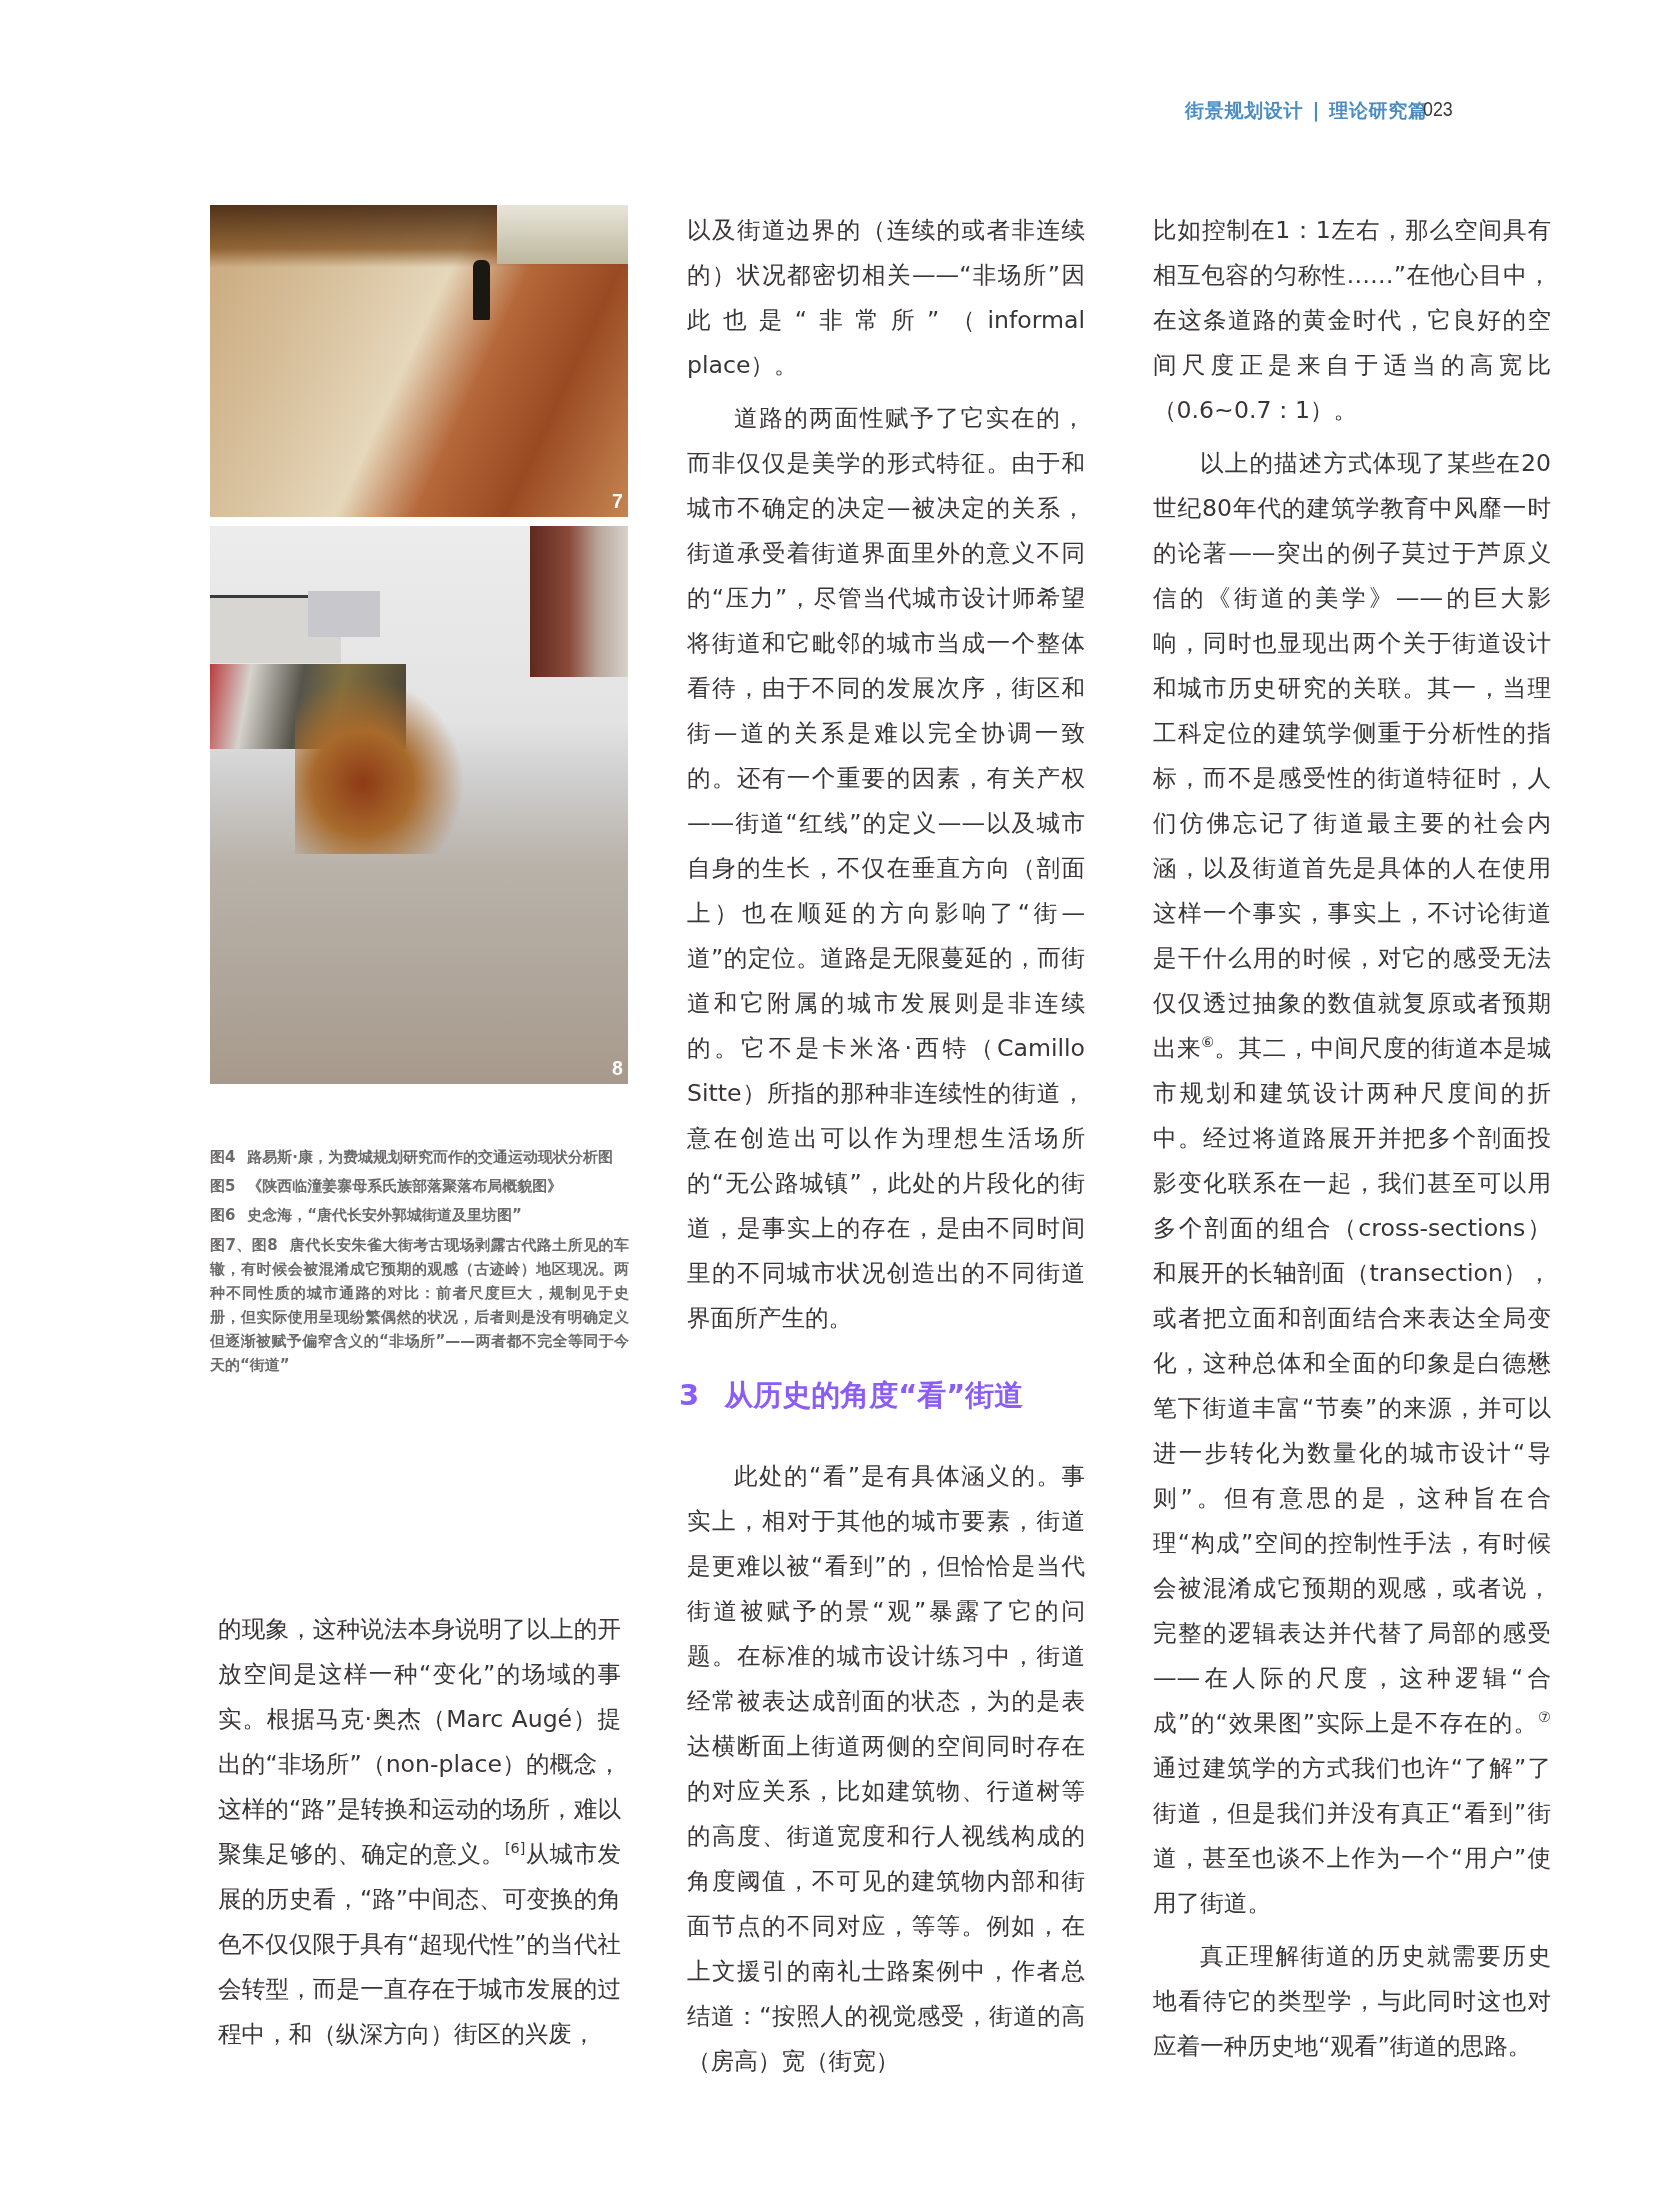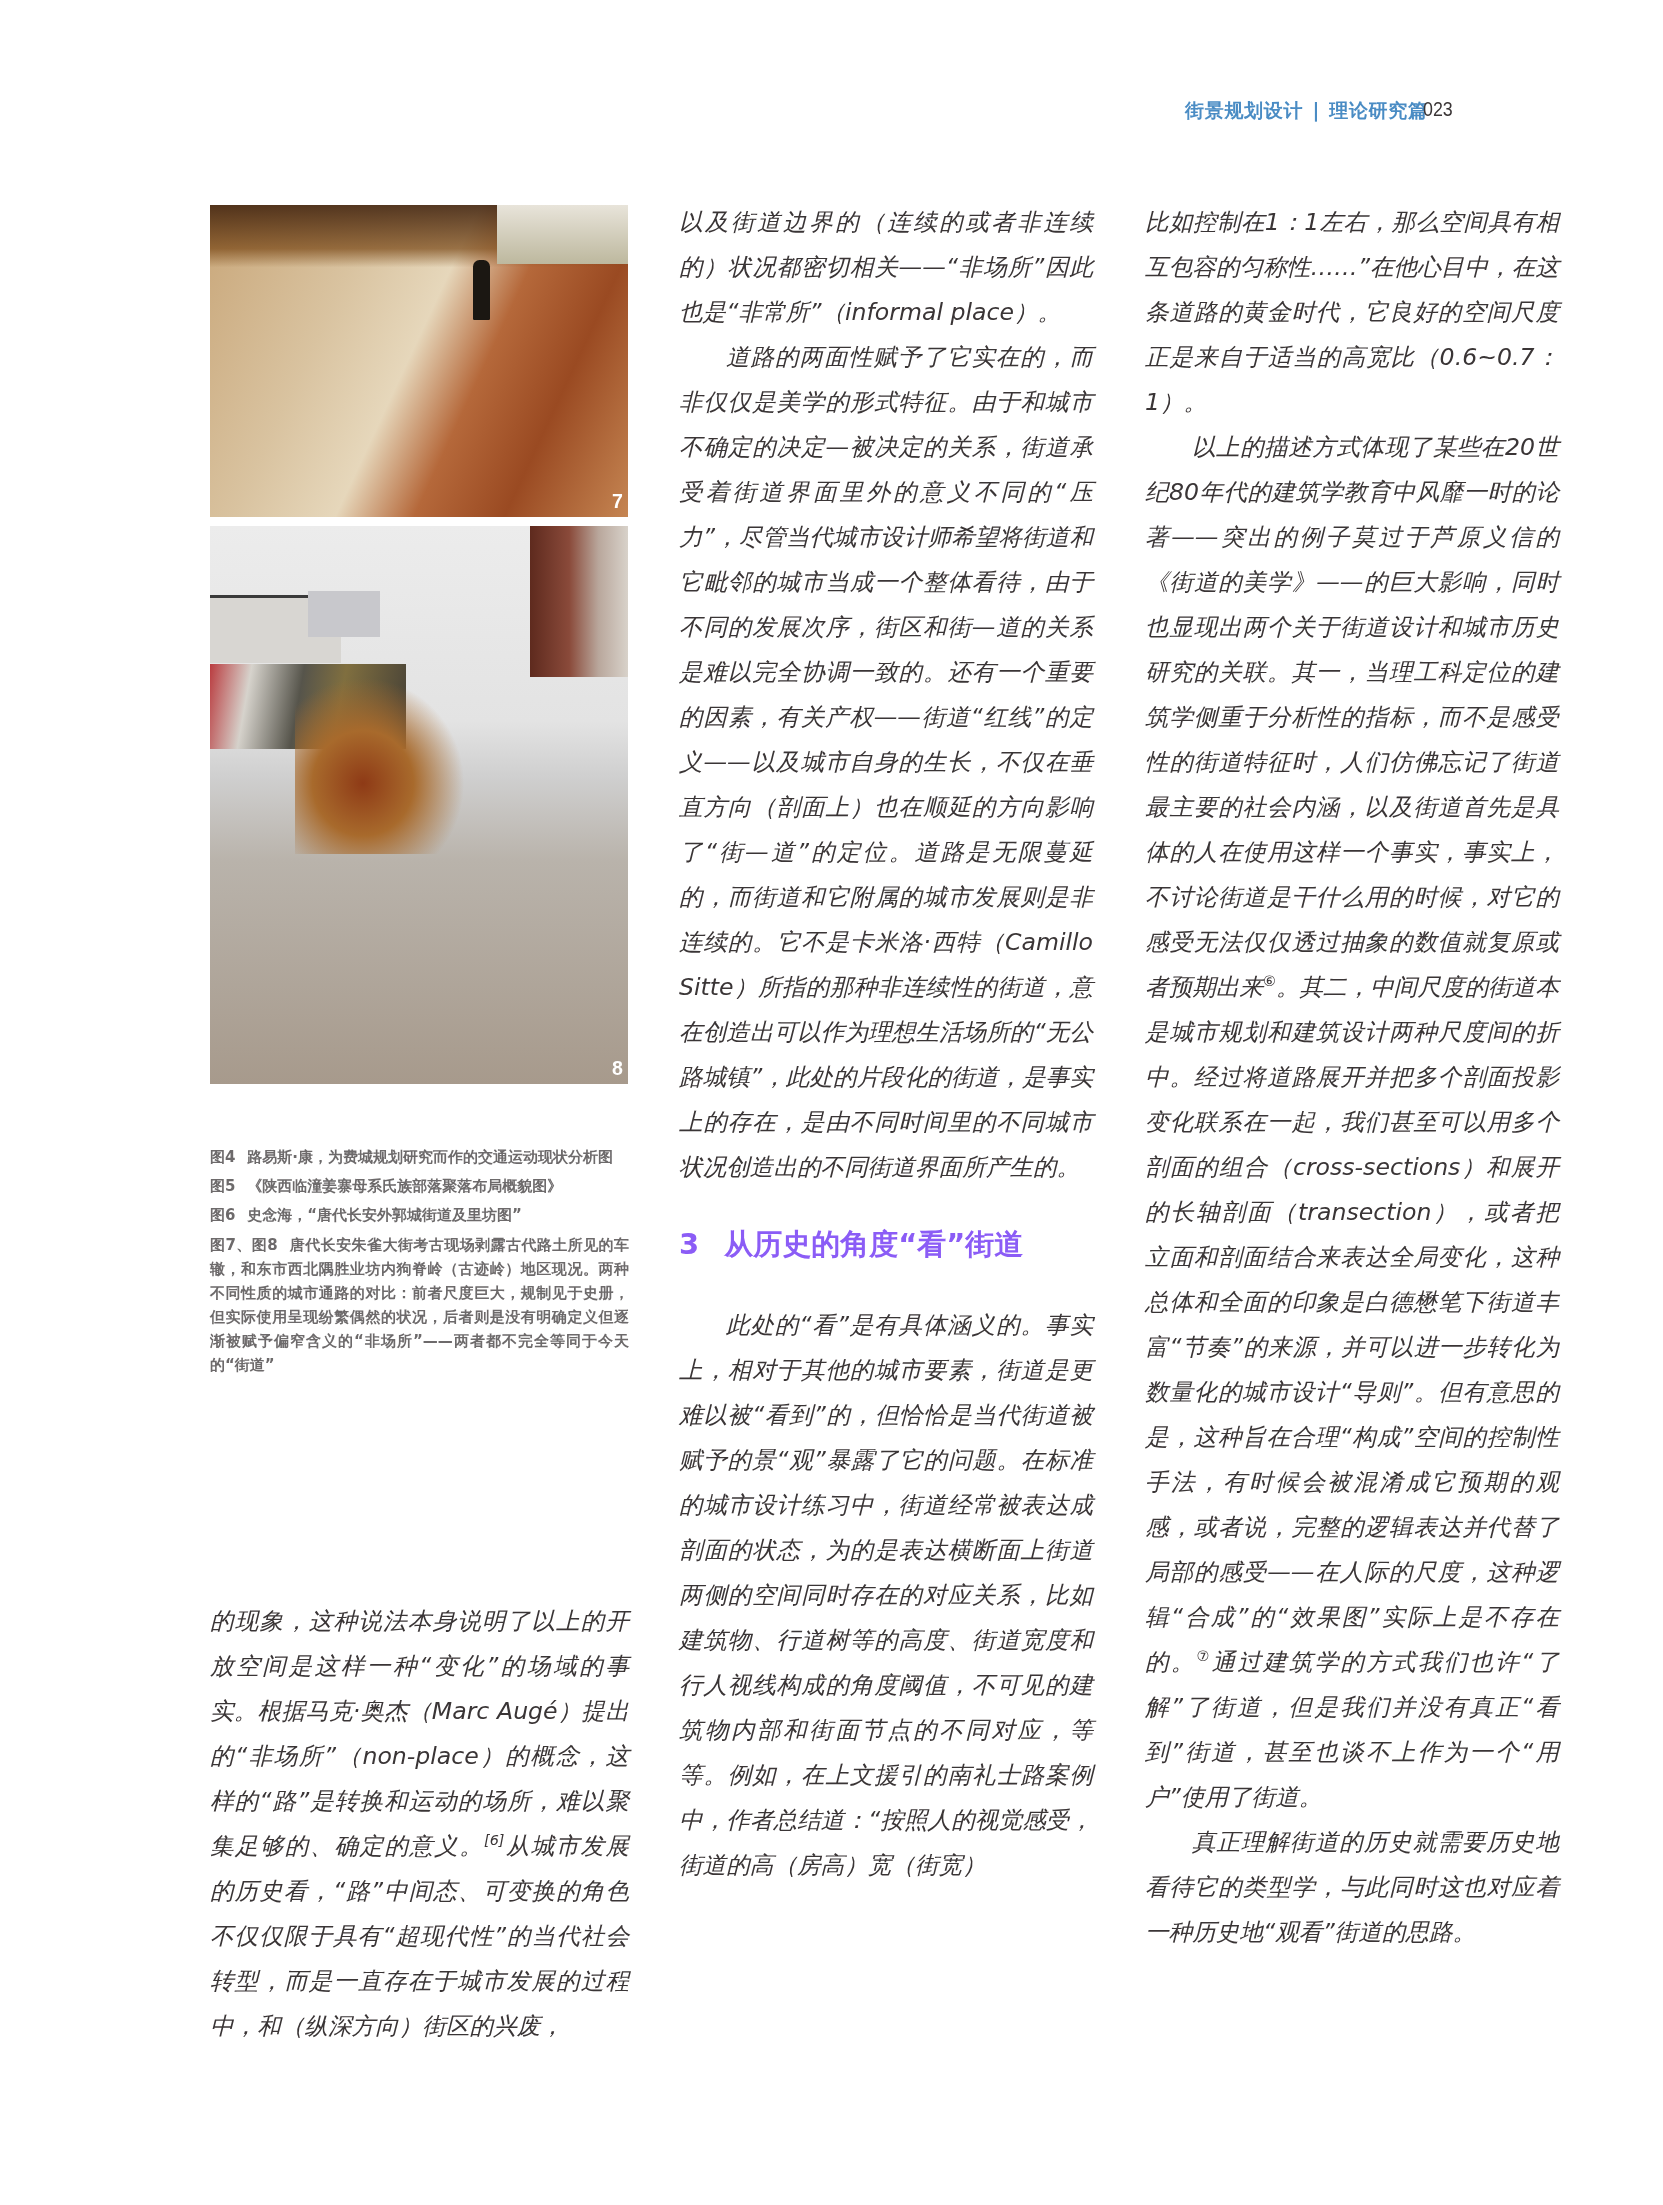--- a/index.html
+++ b/index.html
@@ -72,21 +72,21 @@
     }
     .caption { margin: 0 0 5.2px 0; text-align: justify; }
     .caption .fig-no { margin-right: 11.8px; }
     .col {
       position: absolute; font-size: 23.6px; line-height: 45px; color: #3a3536;
       text-align: justify;
     }
     .col-left { left: 210px; top: 1599px; width: 419px; }
     .col-mid { left: 679px; top: 200px; width: 414px; }
     .col-right { left: 1145px; top: 200px; width: 414px; }
-    .para { margin: 0; font-style: italic; }
+    .para { margin: 8px; }
     .indent { text-indent: 47px; }
     .section-heading {
       font-size: 29px; font-weight: bold; color: #8b5cf6;
       margin: 35px 0 39px 0; line-height: 39px; white-space: nowrap;
     }
     .section-heading .num { margin-right: 25px; }
     sup { font-size: 14.4px; line-height: 0; }
   </style>
 </head>
 <body>
@@ -108,21 +108,21 @@
   <div class="building-right"></div>
   <div class="bikes"></div>
   <div class="rust"></div>
   <span class="photo-label">8</span>
 </div>
 
 <div class="captions">
   <p class="caption"><span class="fig-no">图4</span><span>路易斯·康，为费城规划研究而作的交通运动现状分析图</span></p>
   <p class="caption"><span class="fig-no">图5</span><span>《陕西临潼姜寨母系氏族部落聚落布局概貌图》</span></p>
   <p class="caption"><span class="fig-no">图6</span><span>史念海，“唐代长安外郭城街道及里坊图”</span></p>
-  <p class="caption"><span class="fig-no">图7、图8</span><span>唐代长安朱雀大街考古现场剥露古代路土所见的车辙，和东市西北隅胜业坊内狗脊岭（古迹岭）地区现况。两种不同性质的城市通路的对比：前者尺度巨大，规制见于史册，但实际使用呈现纷繁偶然的状况，后者则是没有明确定义但逐渐被赋予偏窄含义的“非场所”——两者都不完全等同于今天的“街道”</span></p>
+  <p class="caption"><span class="fig-no">图7、图8</span><span>唐代长安朱雀大街考古现场剥露古代路土所见的车辙，有时候会被混淆成它预期的观感（古迹岭）地区现况。两种不同性质的城市通路的对比：前者尺度巨大，规制见于史册，但实际使用呈现纷繁偶然的状况，后者则是没有明确定义但逐渐被赋予偏窄含义的“非场所”——两者都不完全等同于今天的“街道”</span></p>
 </div>
 
 <div class="col col-left">
   <p class="para"><span>的现象，这种说法本身说明了以上的开放空间是这样一种“变化”的场域的事实。根据马克·奥杰（Marc Augé）提出的“非场所”（non-place）的概念，这样的“路”是转换和运动的场所，难以聚集足够的、确定的意义。</span><sup>[6]</sup><span>从城市发展的历史看，“路”中间态、可变换的角色不仅仅限于具有“超现代性”的当代社会转型，而是一直存在于城市发展的过程中，和（纵深方向）街区的兴废，</span></p>
 </div>
 
 <div class="col col-mid">
   <p class="para">以及街道边界的（连续的或者非连续的）状况都密切相关——“非场所”因此也是“非常所”（informal place）。</p>
   <p class="para indent">道路的两面性赋予了它实在的，而非仅仅是美学的形式特征。由于和城市不确定的决定—被决定的关系，街道承受着街道界面里外的意义不同的“压力”，尽管当代城市设计师希望将街道和它毗邻的城市当成一个整体看待，由于不同的发展次序，街区和街—道的关系是难以完全协调一致的。还有一个重要的因素，有关产权——街道“红线”的定义——以及城市自身的生长，不仅在垂直方向（剖面上）也在顺延的方向影响了“街—道”的定位。道路是无限蔓延的，而街道和它附属的城市发展则是非连续的。它不是卡米洛·西特（Camillo Sitte）所指的那种非连续性的街道，意在创造出可以作为理想生活场所的“无公路城镇”，此处的片段化的街道，是事实上的存在，是由不同时间里的不同城市状况创造出的不同街道界面所产生的。</p>
   <div class="section-heading"><span class="num">3</span><span>从历史的角度“看”街道</span></div>

